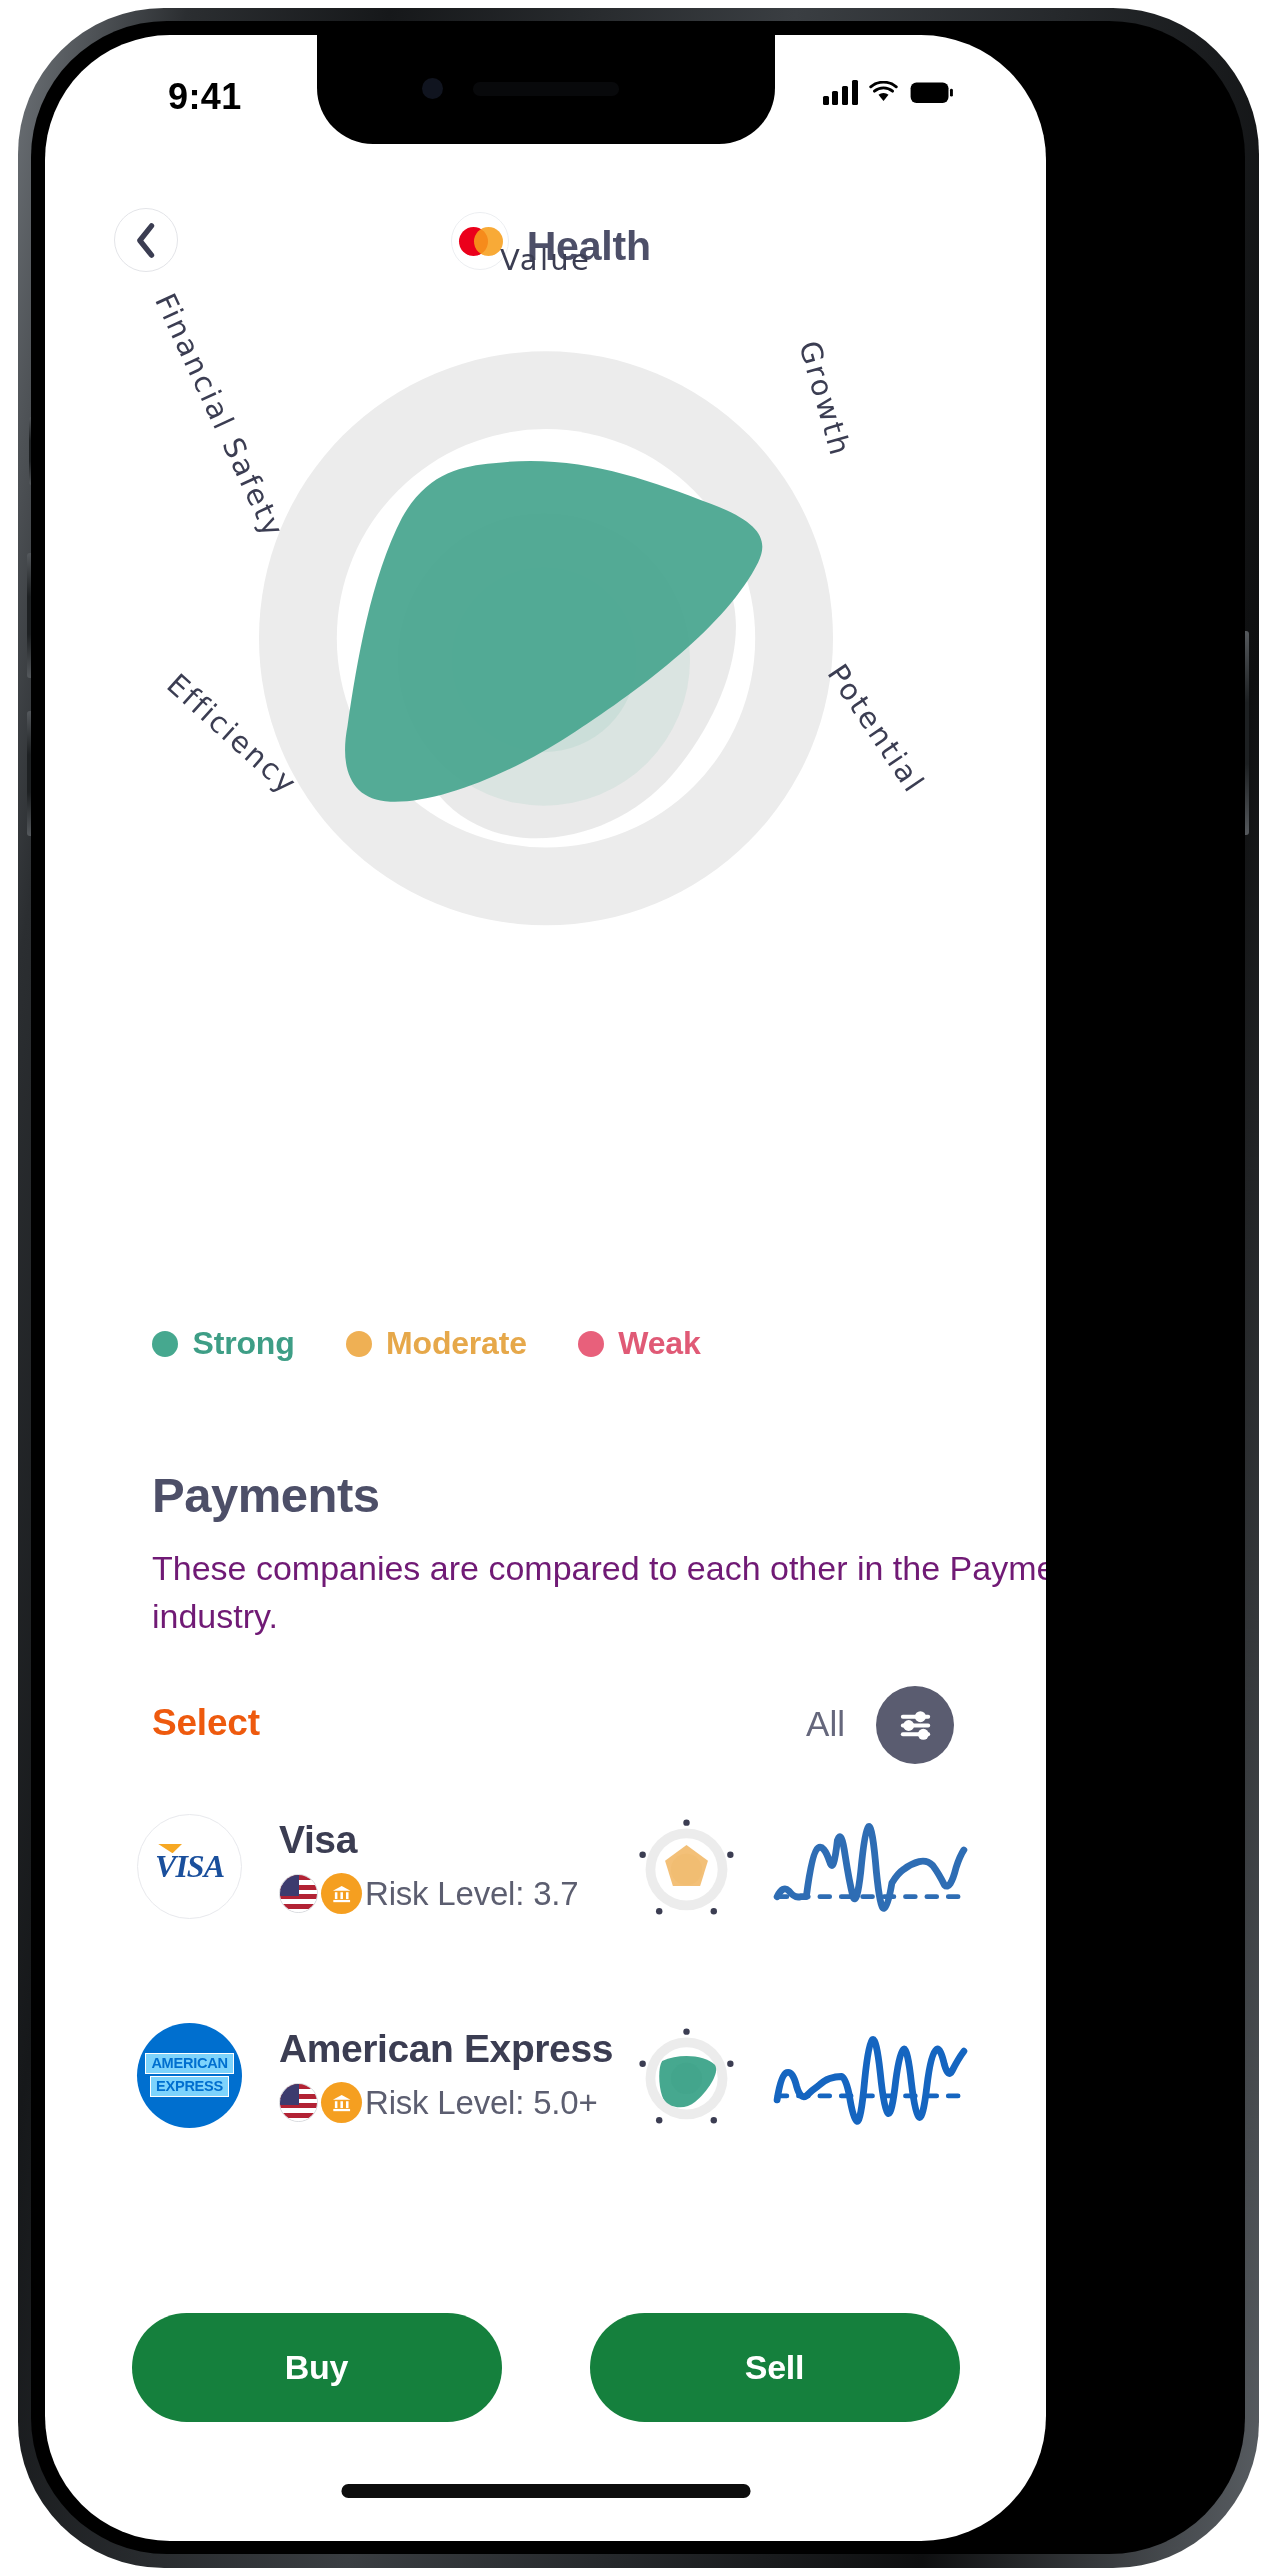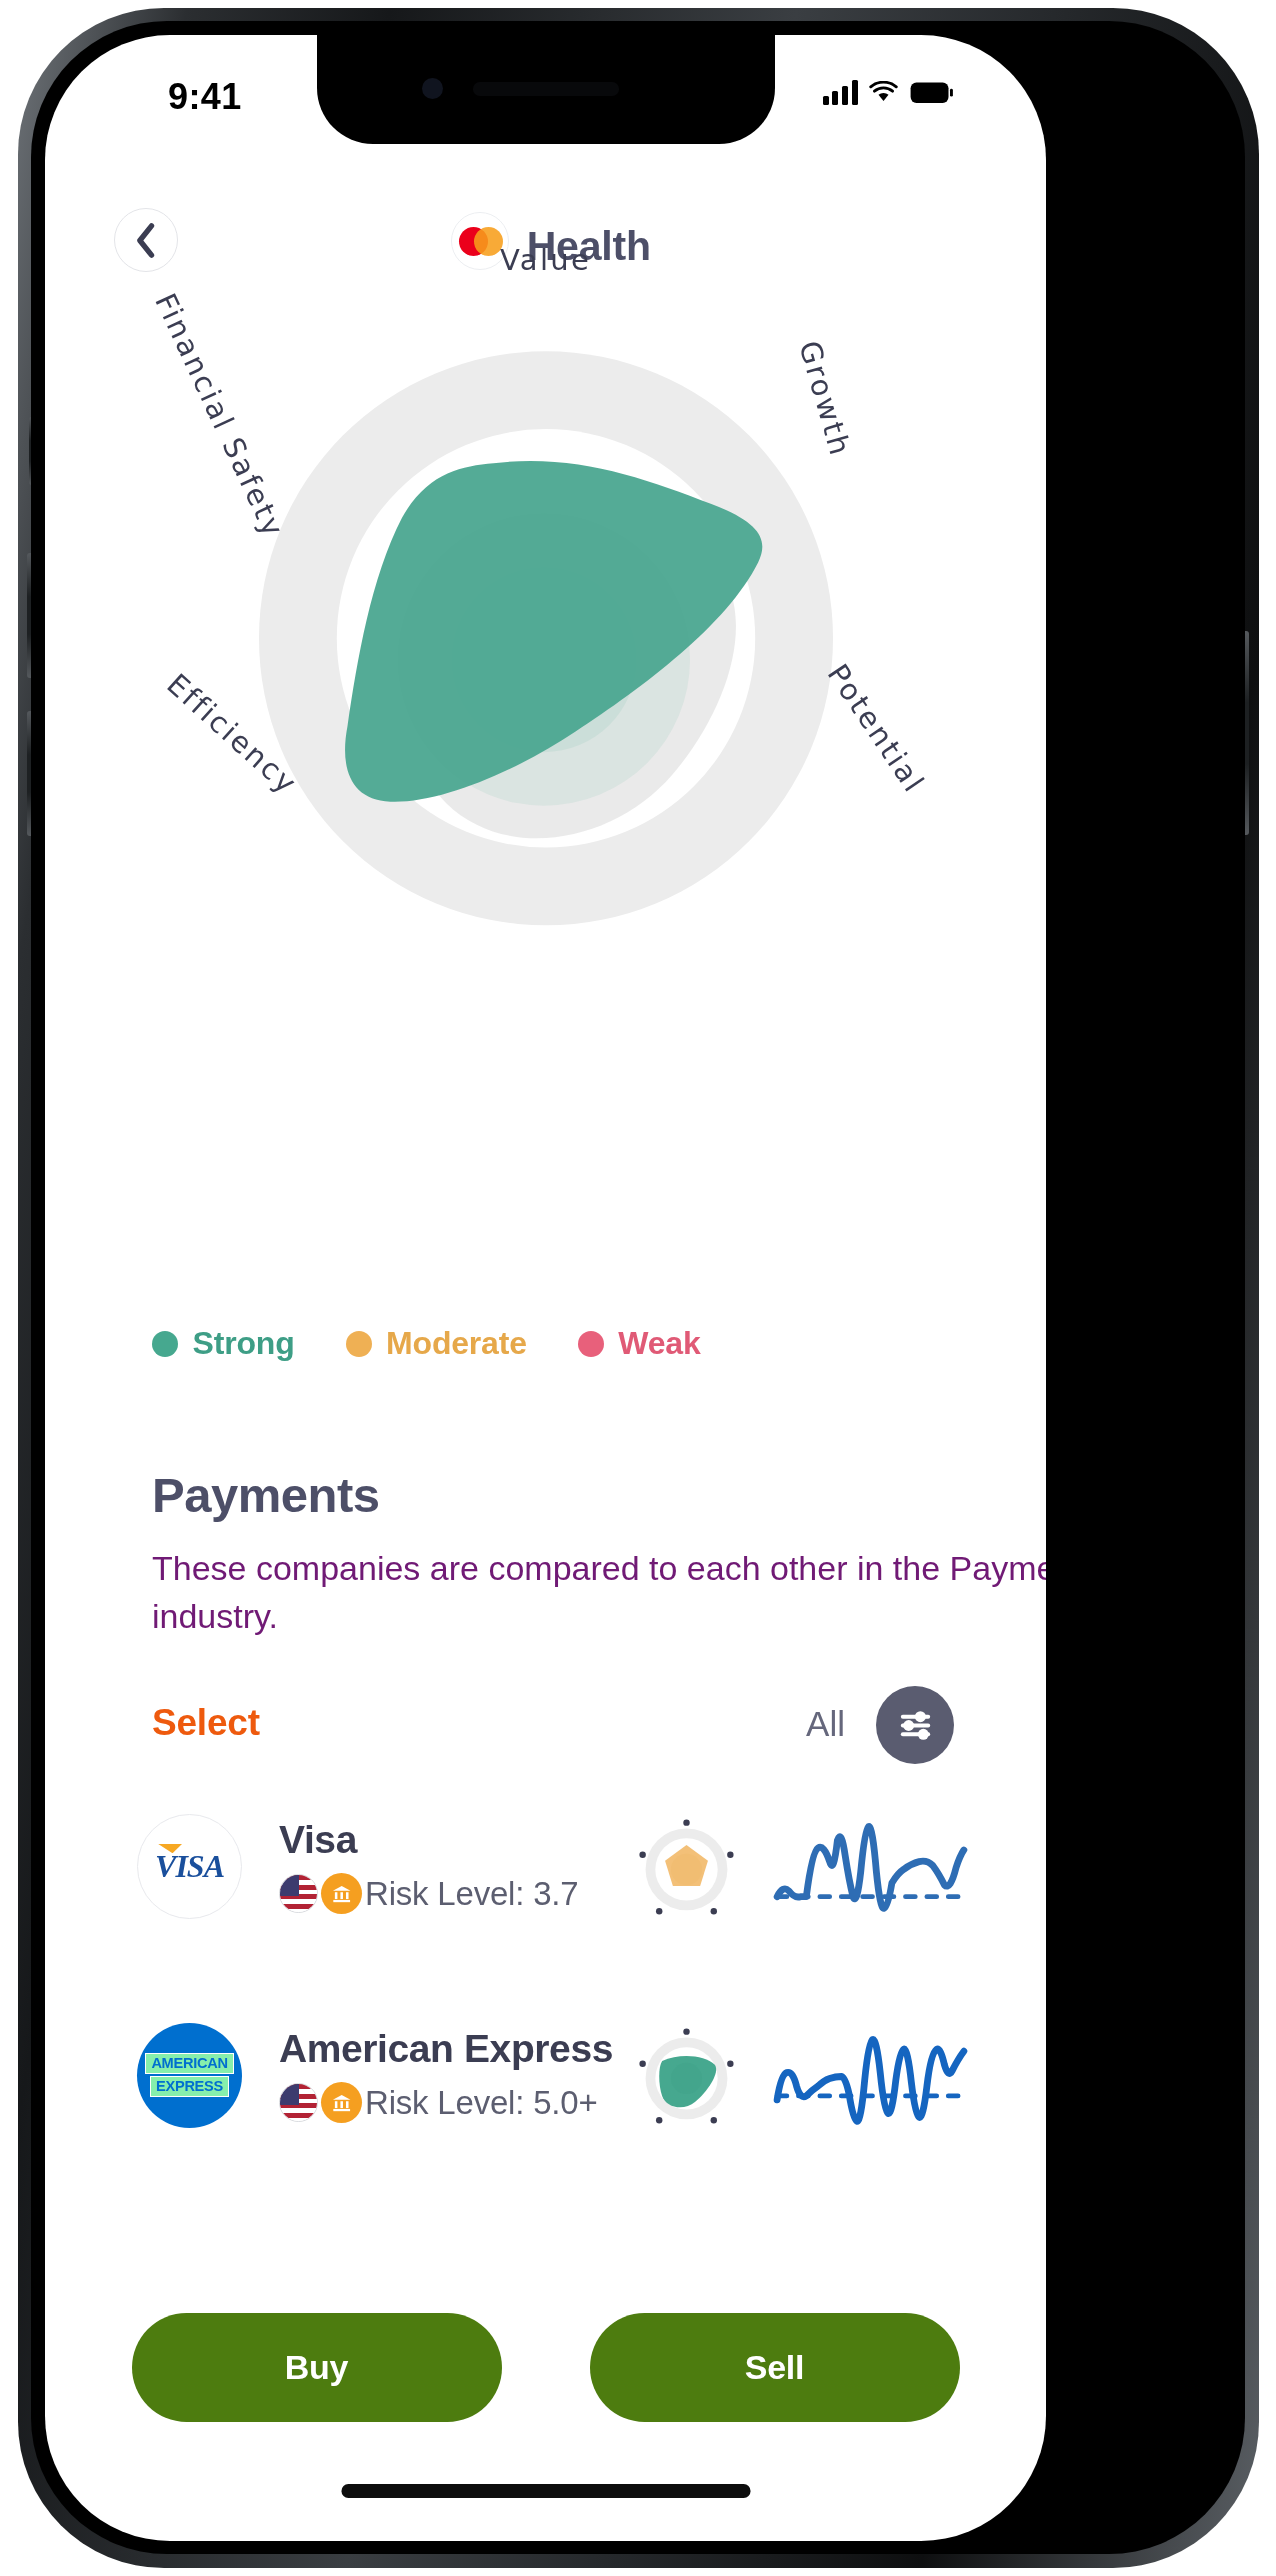--- a/index.html
+++ b/index.html
@@ -193,21 +193,21 @@
   .visa-swoosh {
     position: absolute; left: 19.5px; top: 29px;
     width: 25px; height: 9.7px; background: #F7A823;
     clip-path: polygon(0 0, 100% 0, 60% 100%);
     z-index: 1;
   }
   .amex-stack {
     display: flex; flex-direction: column; align-items: center; gap: 2.9px;
   }
   .amex-line {
-    background: #86efac; color: #006FCF;
+    background: #7dd3fc; color: #006FCF;
     font-size: 14.6px; font-weight: bold; letter-spacing: -0.3px;
     padding: 1.9px 4.9px; line-height: 1;
     border: 1.9px solid #fff;
   }
 
   .company-info { margin-left: 37px; flex: 1; }
   .company-name {
     font-size: 39px; font-weight: bold; color: #3b3d52; letter-spacing: -0.4px;
     margin-bottom: 11.7px;
   }
@@ -235,21 +235,21 @@
   .mini-gauge { width: 115px; height: 115px; flex: none; margin-right: 29px; }
   .sparkline { width: 195px; height: 107px; flex: none; }
 
   
   #action-buttons {
     position: absolute; left: 0; right: 0; top: 2278px;
     display: flex; justify-content: center; gap: 88px;
   }
   .action-btn {
     width: 370px; height: 109px; border-radius: 55px;
-    background: #4d7c0f; border: none; color: #fff;
+    background: #15803d; border: none; color: #fff;
     font-size: 34px; font-weight: bold; letter-spacing: -0.2px;
     cursor: pointer;
     font-family: "Liberation Sans", sans-serif;
   }
 
   
   #home-indicator {
     position: absolute; left: 50%; transform: translateX(-50%);
     bottom: 43px; width: 409px; height: 13.6px; border-radius: 6.8px;
     background: #0d0d0d;

